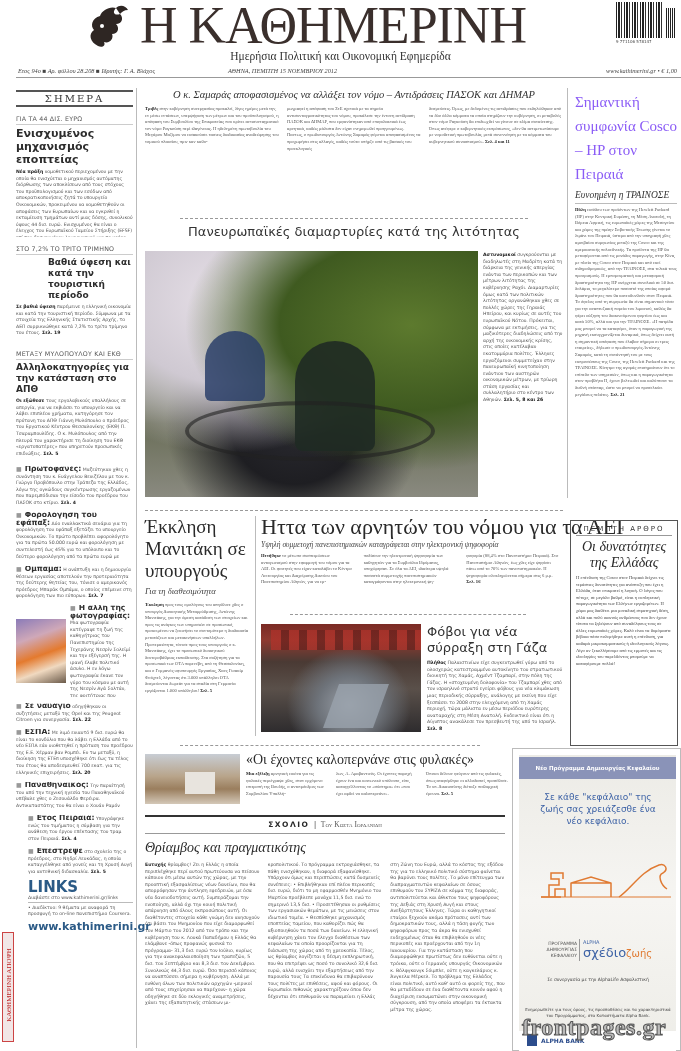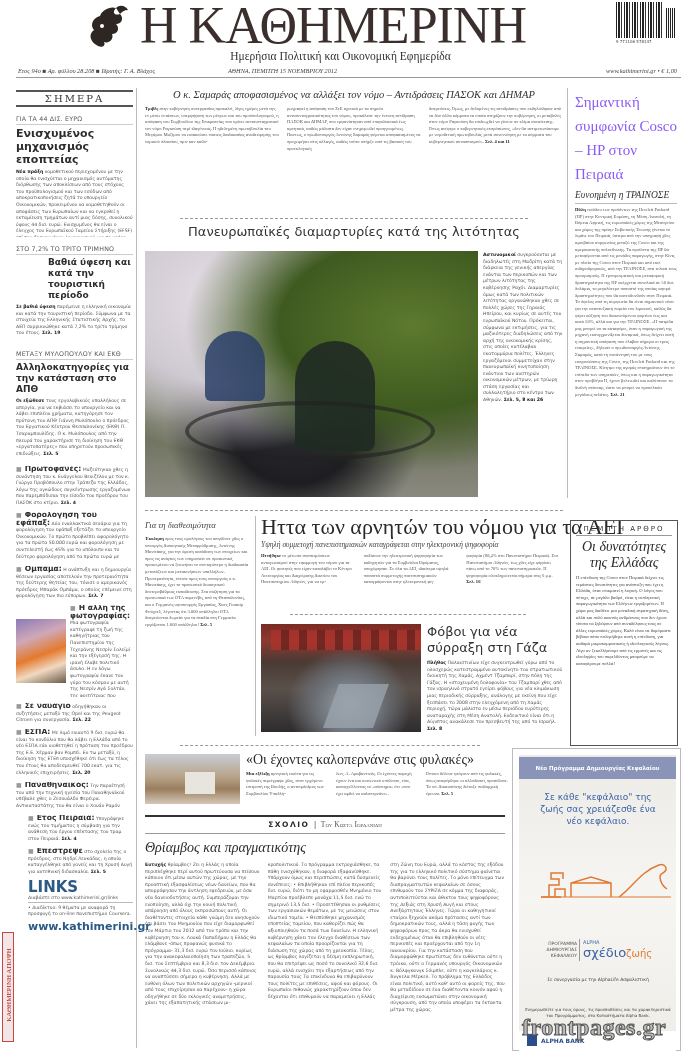--- a/index.html
+++ b/index.html
@@ -169,20 +169,21 @@
 <div class="abs" style="left:575px;top:90px;width:102px;">
   <div class="headline" style="font-size:15px;line-height:24px;color:#8b5cf6;font-family:Liberation Serif, serif;">Σημαντική συμφωνία Cosco – HP στον Πειραιά</div>
   <div class="serif ital" style="font-size:9.5px;margin-top:4px;color:#333;">Ευνοημένη η ΤΡΑΙΝΟΣΕ</div>
   <div style="border-top:1px solid #bbb;margin:3px 0;"></div>
   <div class="tiny serif" style="height:296px;overflow:hidden;">
     <b>Πύλη</b> <span>εισόδου των προϊόντων της Hewlett Packard (HP) στην Κεντρική Ευρώπη, τη Μέση Ανατολή, τη Βόρεια Αφρική, τις ευρωπαϊκές χώρες της Μεσογείου και χώρες της πρώην Σοβιετικής Ένωσης γίνεται το λιμάνι του Πειραιά, ύστερα από την υπογραφή χθες αμοιβαίου συμφωνίας μεταξύ της Cosco και της αμερικανικής πολυεθνικής. Τα προϊόντα της HP θα μεταφέρονται από τις μονάδες παραγωγής, στην Κίνα, με πλοία της Cosco στον Πειραιά και από εκεί σιδηροδρομικώς, από την ΤΡΑΙΝΟΣΕ, στα τελικά τους προορισμούς. Η εμπορευματική και μεταφορική δραστηριότητα της HP ανέρχεται συνολικά σε 50 δισ. δολάρια, το μεγαλύτερο ποσοστό της οποίας αφορά δραστηριότητες που θα κατευθυνθούν στον Πειραιά. Το όφελος από τη συμφωνία θα είναι σημαντικό τόσο για την αναπτυξιακή πορεία του λιμανιού, καθώς θα φέρει αύξηση του διακινούμενου φορτίου έως και κατά 50%, αλλά και για την ΤΡΑΙΝΟΣΕ. «Η πατρίδα μας μπορεί να τα καταφέρει, όταν η παραγωγική της μηχανή εκσυγχρονίζεται δυναμικά, όπως δείχνει αυτή η σημαντική απόφαση που έλαβαν σήμερα οι τρεις εταιρείες», δήλωσε ο πρωθυπουργός Αντώνης Σαμαράς, κατά τη συνάντησή του με τους εκπροσώπους της Cosco, της Hewlett Packard και της ΤΡΑΙΝΟΣΕ. Κίνητρο της αγοράς επισημαίνουν ότι το επίπεδο των υπηρεσιών, όπως και η παραγωγικότητα στον προβλήτα ΙΙ, έχουν βελτιωθεί και καλύπτουν τα διεθνή στάνταρ, ώστε να μπορεί να προσελκύει μεγάλους πελάτες.</span> <b>Σελ. 21</b>
   </div>
 </div>
 
 <div class="abs" style="left:145px;top:516px;width:105px;">
+  <div class="headline" style="font-size:19px;line-height:22px;">Έκκληση Μανιτάκη σε υπουργούς</div>
   <div class="serif ital" style="font-size:8.5px;margin-top:4px;color:#444;">Για τη διαθεσιμότητα</div>
   <div class="tiny serif" style="margin-top:6px;height:142px;overflow:hidden;">
     <b>Έκκληση</b> <span>προς τους ομολόγους του απηύθυνε χθες ο υπουργός Διοικητικής Μεταρρύθμισης, Αντώνης Μανιτάκης, για την άμεση κατάθεση των στοιχείων και προς τις ανάγκες των υπηρεσιών σε προσωπικό, προκειμένου να ξεκινήσει το συντομότερο η διαδικασία μετατάξεων και μετακινήσεων υπαλλήλων. Προτεραιότητα, τόνισε προς τους υπουργούς ο κ. Μανιτάκης, έχει το προσωπικό διοικητικού δευτεροβάθμιας εκπαίδευσης. Στα συζήτηση για τα προσωπικά των ΟΤΑ παρενέβη, από τη Θεσσαλονίκη, και ο Γερμανός υφυπουργός Εργασίας, Χανς Γιοακίμ Φούχτελ, λέγοντας ότι 3.000 υπάλληλοι ΟΤΑ δεσμεύονται δωρεάν για τα σταδία στη Γερμανία εργάζονται 1.000 υπάλληλοι!</span> <b>Σελ. 5</b>
   </div>
 </div>
 <div class="vline" style="left:255px;top:516px;height:220px;"></div>
 
 <div class="abs" style="left:261px;top:514px;width:300px;">
   <div class="headline" style="font-size:22px;line-height:26px;white-space:nowrap;">Ηττα των αρνητών του νόμου για τα ΑΕΙ</div>
   <div class="serif ital" style="font-size:7.5px;color:#444;white-space:nowrap;">Υψηλή συμμετοχή πανεπιστημιακών καταγράφεται στην ηλεκτρονική ψηφοφορία</div>

